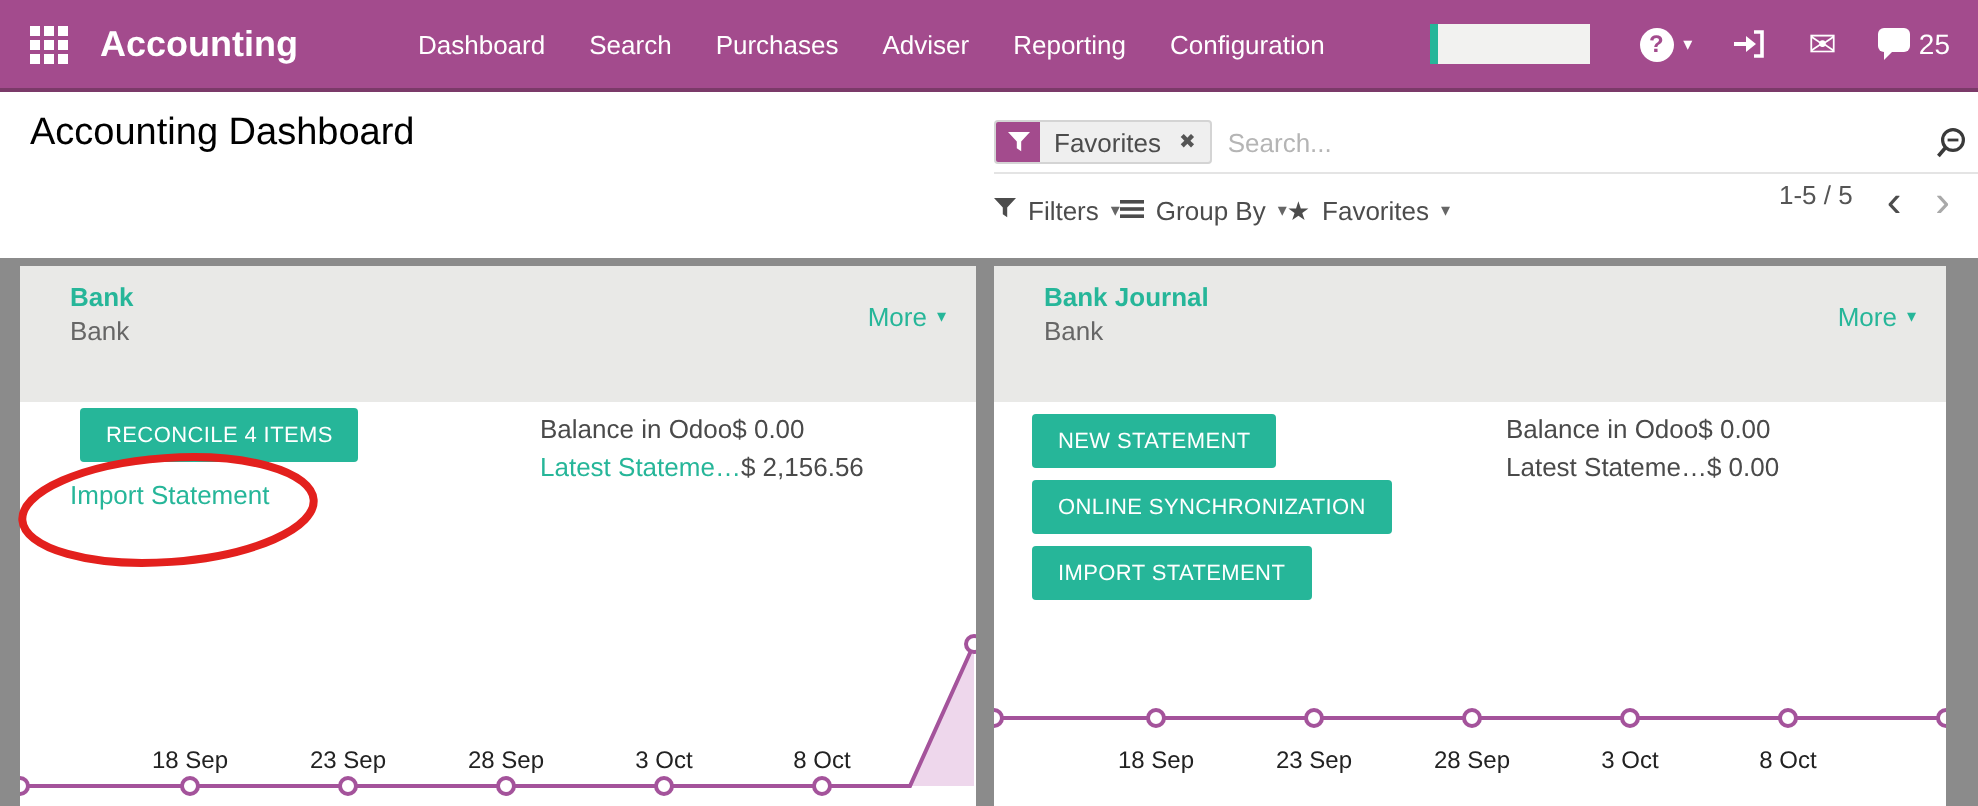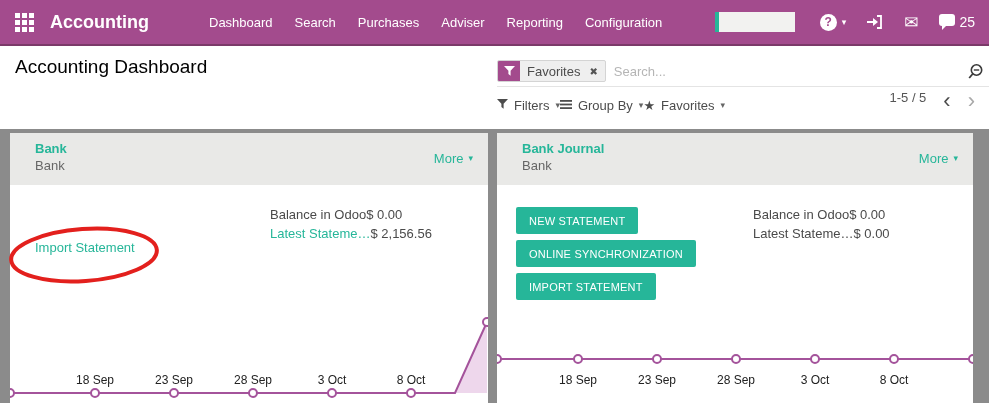--- a/index.html
+++ b/index.html
@@ -50,21 +50,21 @@
   .pager{position:absolute;right:14px;top:44px;display:flex;gap:17px;
     font-size:13px;color:#555}
   .chev{font-size:22px;line-height:22px;color:#4c4c4c;cursor:pointer}
   .chev.light{color:#a9a9a9}
 
   
   .content{position:relative;height:274px;background:#8b8b8b}
   .card{position:absolute;top:4px;height:270px;background:#fff;overflow:hidden}
   .card1{left:10px;width:478px}
   .card2{left:497px;width:476px}
-  .card-header{height:52px;background:#e9e9e7;padding:8px 15px 0 25px;position:relative}
+  .card-header{height:68px;background:#e9e9e7;padding:8px 15px 0 25px;position:relative}
   .card-title{color:#26b699;font-weight:bold;font-size:13px}
   .card-sub{color:#666;font-size:13px;margin-top:2px}
   .more{position:absolute;right:15px;top:18px;color:#26b699;font-size:13px;display:flex;
     gap:5px;align-items:center;cursor:pointer}
   .teal-btn{position:absolute;background:#26b699;color:#fff;border:none;font-size:11px;height:27px;
     padding:0 13px;border-radius:2px;cursor:pointer;font-family:inherit;letter-spacing:.2px}
   .c1-b1{left:30px;top:71px}
   .c2-b1{left:19px;top:74px}
   .c2-b2{left:19px;top:107px}
   .c2-b3{left:19px;top:140px}
@@ -186,20 +186,21 @@
 
   <section class="card card1">
     <div class="card-header">
       <div class="card-title">Bank</div>
       <div class="card-sub">Bank</div>
       <div class="more">
         <span>More</span>
         <span class="caret">▾</span>
       </div>
     </div>
+    <button class="teal-btn c1-b1">RECONCILE 4 ITEMS</button>
     <a class="card-link">Import Statement</a>
     <div class="info">
       <div class="row">
         <span class="lbl">Balance in Odoo</span>
         <span class="val">$ 0.00</span>
       </div>
       <div class="row">
         <span class="lbl link">Latest Stateme…</span>
         <span class="val">$ 2,156.56</span>
       </div>

